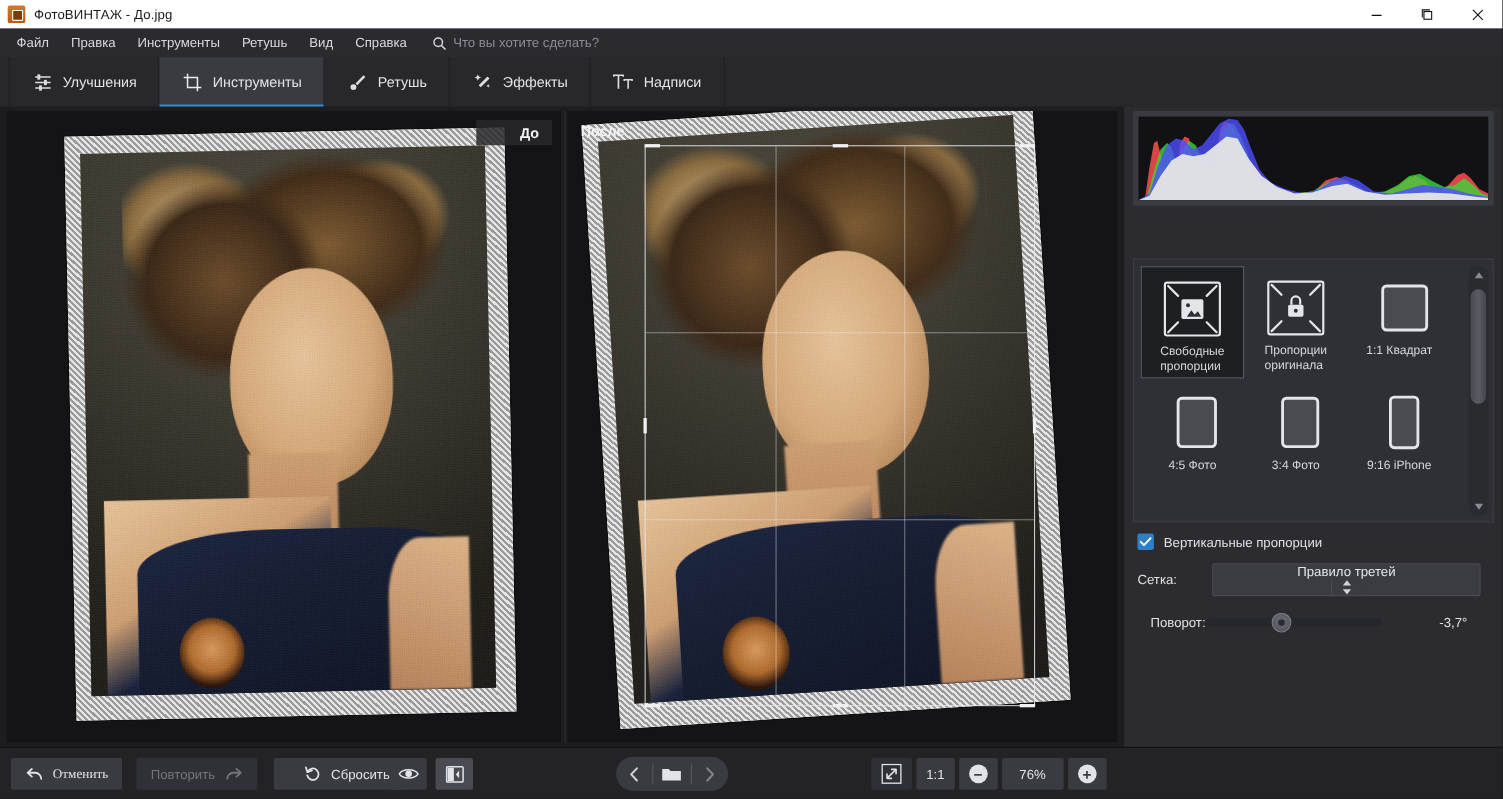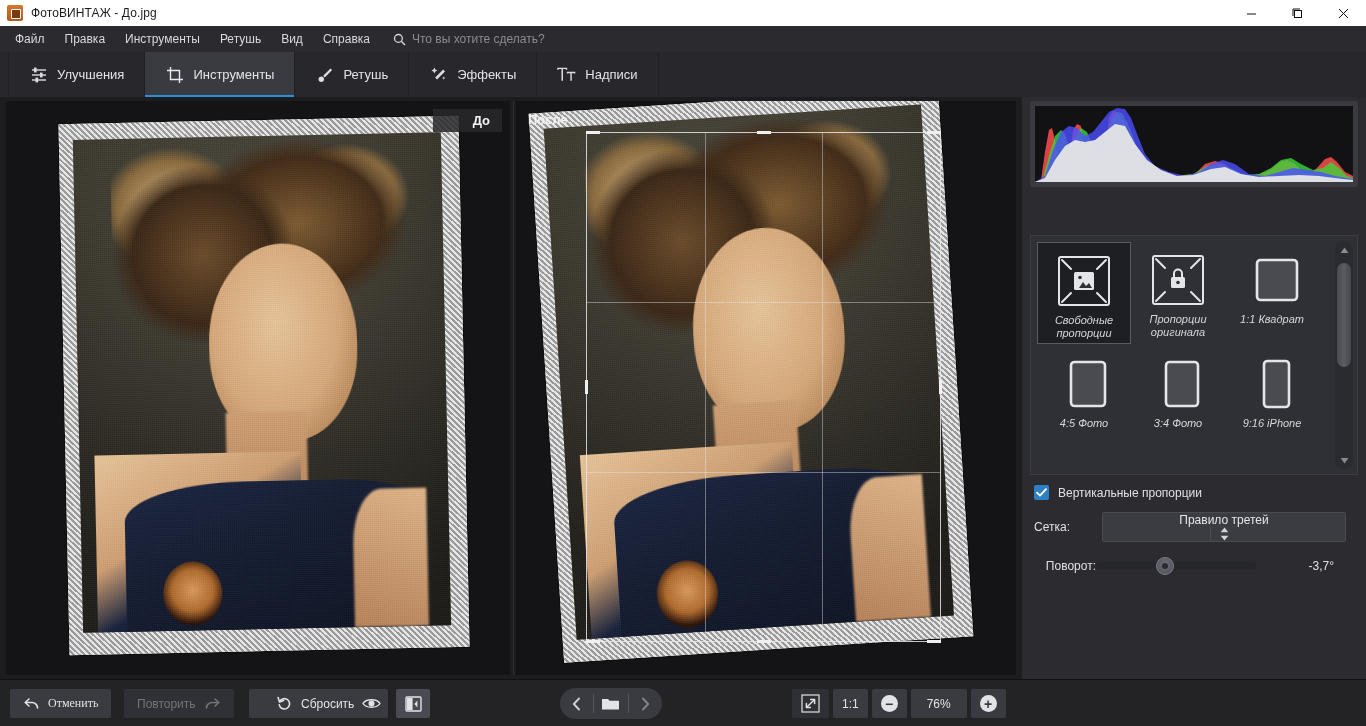--- a/index.html
+++ b/index.html
@@ -213,21 +213,21 @@
     display: flex; flex-wrap: wrap;
   }
   .preset {
     width: 94px; height: 102px; margin: 0 0 2px 0;
     display: flex; flex-direction: column; align-items: center; justify-content: flex-start;
     padding-top: 7px;
   }
   .preset.selected { background: #1e1f22; border: 1px solid #5a5b62; }
   .preset-ico { height: 62px; display: flex; align-items: center; justify-content: center; }
   .preset-label {
-    font-size: 11px; color: #d6d7da; text-align: center; line-height: 13px; margin-top: 2px; font-style: italic;
+    font-size: 11px; color: #d6d7da; line-height: 13px; margin-top: 2px;
   }
   .sbar {
     position: absolute; right: 4px; top: 5px; width: 18px; height: 228px;
     background: #2a2b2f; border-radius: 9px;
   }
   .sbar .arr { position: absolute; left: 0; width: 18px; height: 18px; display: flex; align-items: center; justify-content: center; }
   .sbar .arr.up { top: 0; } .sbar .arr.dn { bottom: 0; }
   .sbar .thumb {
     position: absolute; left: 2px; top: 22px; width: 14px; height: 104px;
     background: linear-gradient(90deg, #4a4b52, #5a5b63 50%, #45464d);

